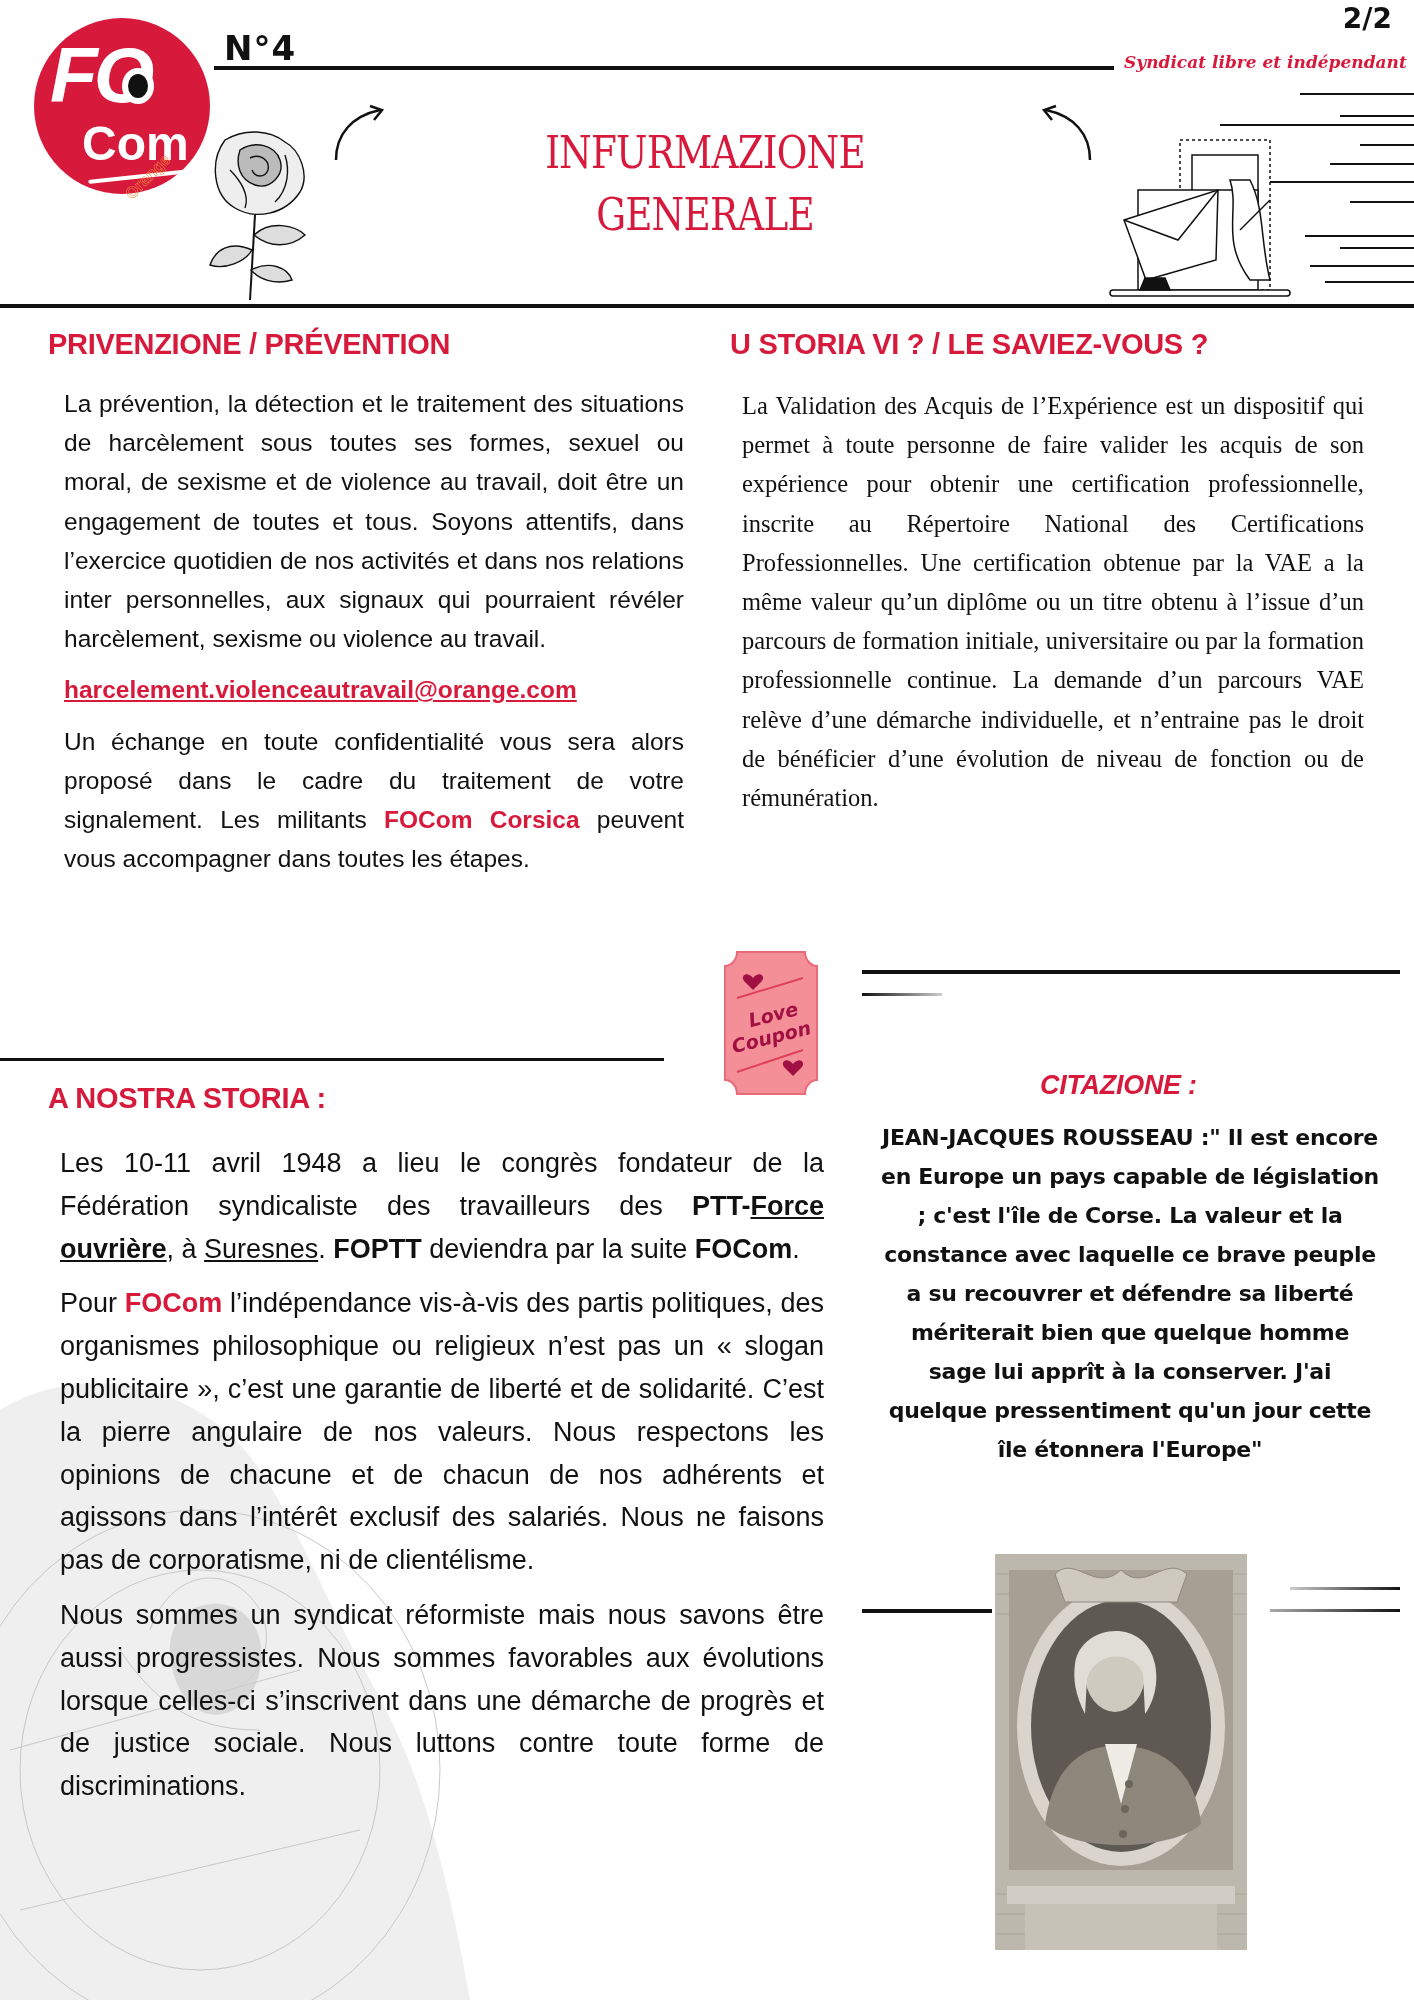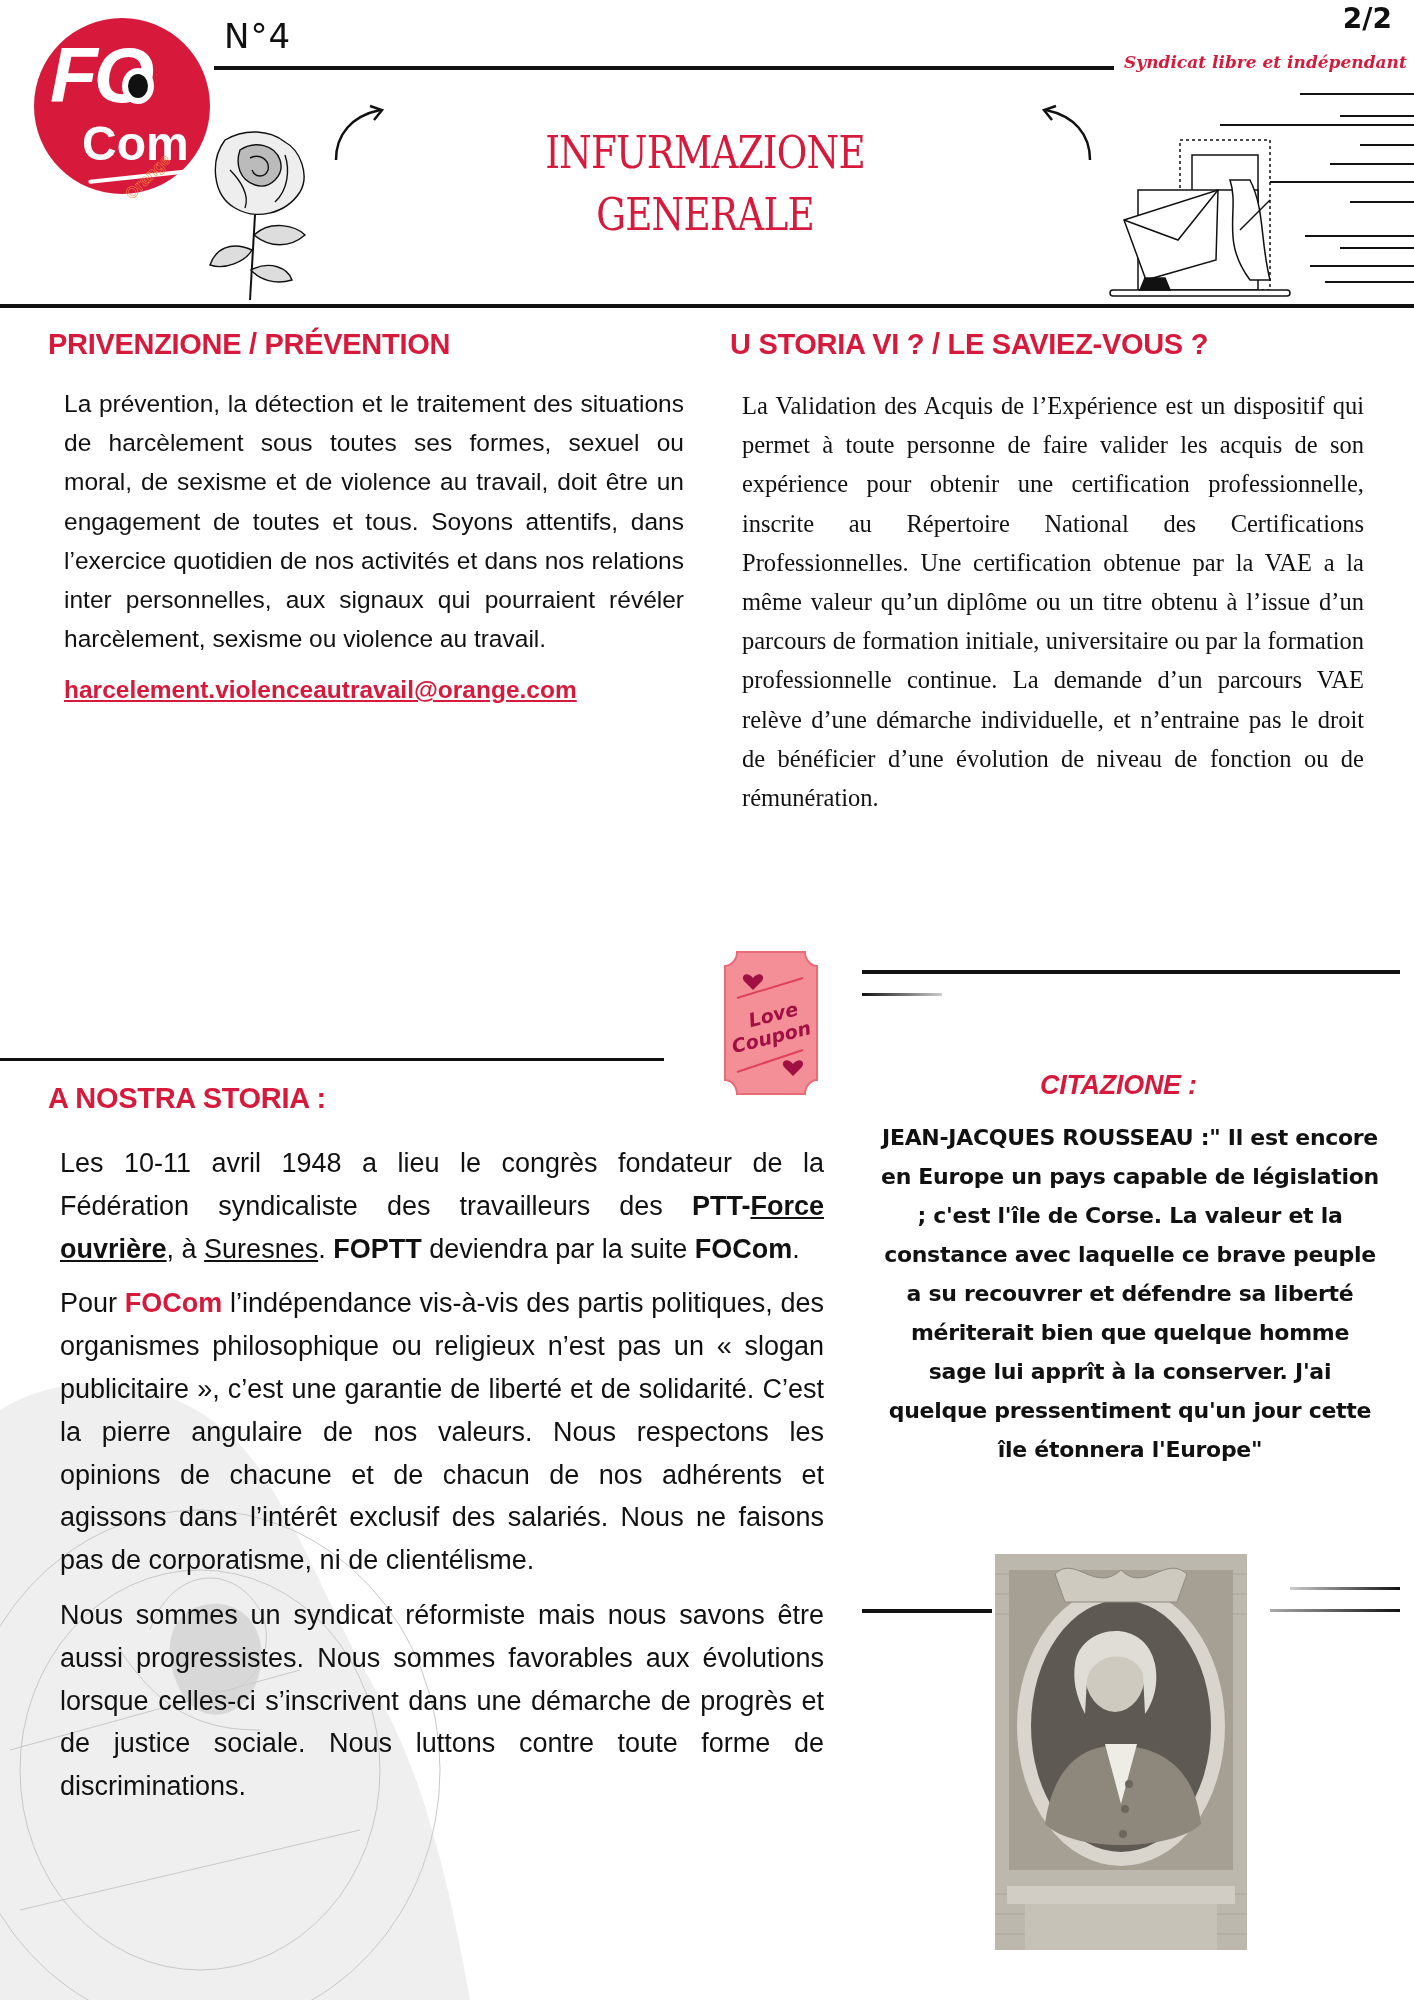--- a/index.html
+++ b/index.html
@@ -9,21 +9,21 @@
 
   
   .logo { left: 34px; top: 18px; width: 176px; height: 176px; border-radius: 50%; background: #d71a3c; }
   .logo .fo { position: absolute; left: 16px; top: 18px; font-family: "Liberation Sans", sans-serif; font-weight: 900; font-style: italic; font-size: 78px; color: #fff; letter-spacing: -4px; line-height: 1; }
   .logo .com { position: absolute; left: 48px; top: 102px; font-family: "Liberation Sans", sans-serif; font-weight: 700; font-size: 48px; color: #fff; line-height: 1; }
   .logo .swoosh { position: absolute; left: 54px; top: 156px; width: 112px; height: 4px; background: #fff; border-radius: 3px; transform: rotate(-6deg); }
   .logo .head { position: absolute; left: 88px; top: 50px; width: 32px; height: 36px; background: #fff; border-radius: 50%; }
   .logo .head::after { content: ""; position: absolute; left: 6px; top: 6px; width: 20px; height: 24px; border-radius: 50%; background: #111; }
   .orange-tag { left: 120px; top: 168px; font-family: "Liberation Sans", sans-serif; font-size: 16px; font-weight: 700; color: #f4a261; transform: rotate(-45deg); -webkit-text-stroke: 0.5px #f08a3c; color: transparent; }
 
-  .issue { left: 224px; top: 16px; font-family: "DejaVu Sans", sans-serif; font-weight: 400; font-size: 34px; color: #111; letter-spacing: 1px; }
+  .issue { left: 224px; top: 28px; font-family: "DejaVu Sans", sans-serif; font-weight: 700; font-size: 34px; color: #111; letter-spacing: 1px; }
   .page-num { right: 22px; top: 2px; font-family: "DejaVu Sans", sans-serif; font-weight: 700; font-size: 28px; color: #111; }
   .tagline { left: 1124px; top: 52px; font-family: "DejaVu Serif", serif; font-style: italic; font-weight: 700; font-size: 17px; color: #d71a3c; }
   .top-rule { left: 214px; top: 66px; width: 900px; height: 4px; background: #111; }
 
   .title { left: 400px; top: 122px; width: 610px; text-align: center; font-family: "DejaVu Serif", serif; font-size: 44px; line-height: 62px; color: #d71a3c; letter-spacing: -1px; transform: scaleX(0.85); transform-origin: center top; }
 
   .header-rule { left: 0; top: 304px; width: 1414px; height: 4px; background: #111; }
 
   
   .rose { left: 200px; top: 120px; width: 120px; height: 180px; }
@@ -143,20 +143,21 @@
     <path d="M40 170 L45 158 L65 158 L70 170 Z" fill="#111"></path>
   </g>
 </svg>
 
 <div class="abs header-rule"></div>
 
 <div class="abs h-red prev-h">PRIVENZIONE / PRÉVENTION</div>
 <div class="abs body-text prev-body">
   <p>La prévention, la détection et le traitement des situations de harcèlement sous toutes ses formes, sexuel ou moral, de sexisme et de violence au travail, doit être un engagement de toutes et tous. Soyons attentifs, dans l’exercice quotidien de nos activités et dans nos relations inter personnelles, aux signaux qui pourraient révéler harcèlement, sexisme ou violence au travail.</p>
   <p><a class="email">harcelement.violenceautravail@orange.com</a></p>
+  <p><span>Un échange en toute confidentialité vous sera alors proposé dans le cadre du traitement de votre signalement. Les militants </span><span class="red-bold">FOCom Corsica</span><span> peuvent vous accompagner dans toutes les étapes.</span></p>
 </div>
 
 <div class="abs h-red sav-h">U STORIA VI ? / LE SAVIEZ-VOUS ?</div>
 <div class="abs body-text sav-body">
   <p>La Validation des Acquis de l’Expérience est un dispositif qui permet à toute personne de faire valider les acquis de son expérience pour obtenir une certification professionnelle, inscrite au Répertoire National des Certifications Professionnelles. Une certification obtenue par la VAE a la même valeur qu’un diplôme ou un titre obtenu à l’issue d’un parcours de formation initiale, universitaire ou par la formation professionnelle continue. La demande d’un parcours VAE relève d’une démarche individuelle, et n’entraine pas le droit de bénéficier d’une évolution de niveau de fonction ou de rémunération.</p>
 </div>
 
 <div class="abs sep1"></div>
 <div class="abs sep-r1"></div>
 <div class="abs sep-r1b"></div>

